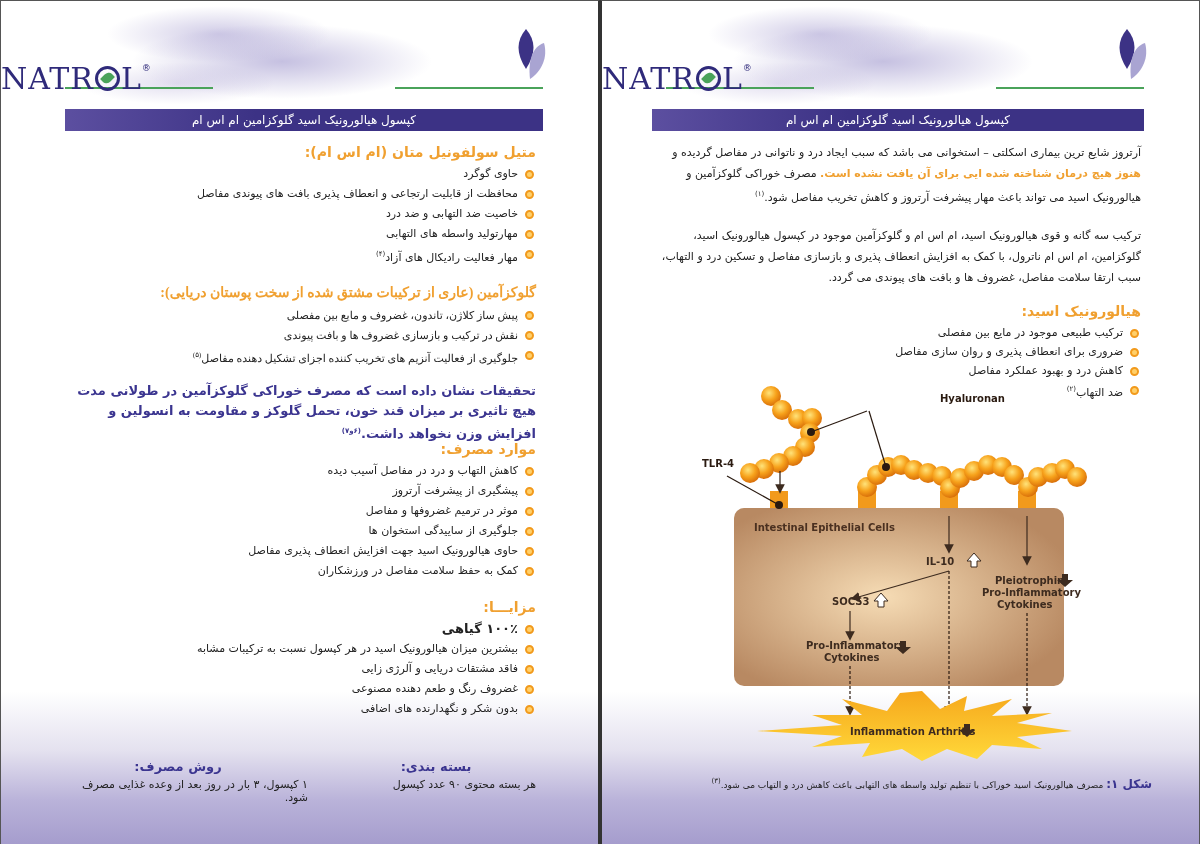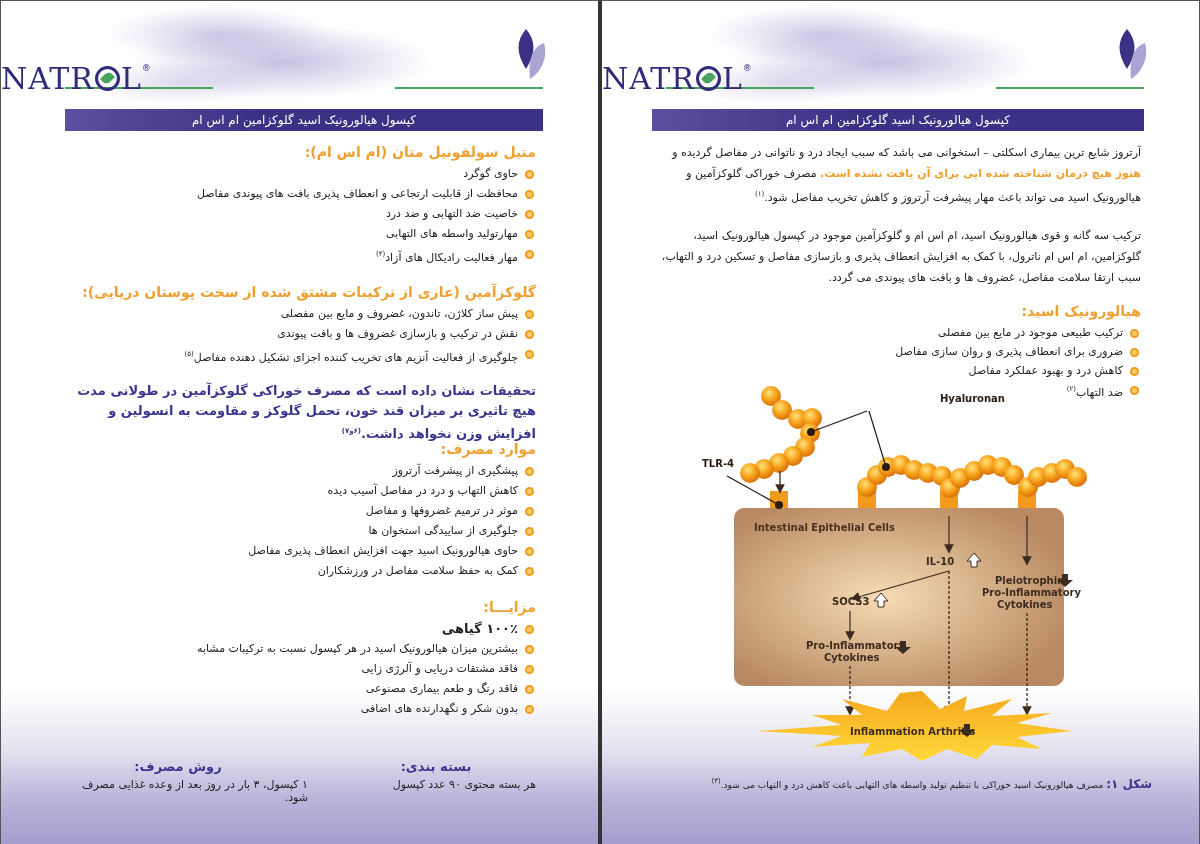--- a/index.html
+++ b/index.html
@@ -87,52 +87,52 @@
     <div class="section-heading">متیل سولفونیل متان (ام اس ام):</div>
     <ul class="bullets">
       <li><span>حاوی گوگرد</span></li>
       <li><span>محافظت از قابلیت ارتجاعی و انعطاف پذیری بافت های پیوندی مفاصل</span></li>
       <li><span>خاصیت ضد التهابی و ضد درد</span></li>
       <li><span>مهارتولید واسطه های التهابی</span></li>
       <li><span>مهار فعالیت رادیکال های آزاد</span><sup class="ref">(۴)</sup></li>
     </ul>
   </div>
 
-  <div class="content" style="top:283px; right:62px; width:480px;">
+  <div class="content" style="top:283px; right:62px; width:480px;font-family:Liberation Serif, serif;">
     <div class="section-heading">گلوکزآمین (عاری از ترکیبات مشتق شده از سخت پوستان دریایی):</div>
     <ul class="bullets">
       <li><span>پیش ساز کلاژن، تاندون، غضروف و مایع بین مفصلی</span></li>
       <li><span>نقش در ترکیب و بازسازی غضروف ها و بافت پیوندی</span></li>
       <li><span>جلوگیری از فعالیت آنزیم های تخریب کننده اجزای تشکیل دهنده مفاصل</span><sup class="ref">(۵)</sup></li>
     </ul>
   </div>
 
   <div class="content highlight-para" style="top:380px; right:62px; width:480px;">
     <span>تحقیقات نشان داده است که مصرف خوراکی گلوکزآمین در طولانی مدت هیچ تاثیری بر میزان قند خون، تحمل گلوکز و مقاومت به انسولین  و افزایش وزن نخواهد داشت.</span><sup class="ref">(۶و۷)</sup>
   </div>
 
   <div class="content" style="top:440px; right:62px; width:480px;">
     <div class="section-heading">موارد مصرف:</div>
     <ul class="bullets">
+      <li><span>کاهش التهاب و درد در مفاصل آسیب دیده</span></li>
       <li><span>پیشگیری از پیشرفت آرتروز</span></li>
-      <li><span>کاهش التهاب و درد در مفاصل آسیب دیده</span></li>
       <li><span>موثر در ترمیم غضروفها و مفاصل</span></li>
       <li><span>جلوگیری از ساییدگی استخوان ها</span></li>
       <li><span>حاوی هیالورونیک اسید جهت افزایش انعطاف پذیری مفاصل</span></li>
       <li><span>کمک به حفظ سلامت مفاصل در ورزشکاران</span></li>
     </ul>
   </div>
 
   <div class="content" style="top:598px; right:62px; width:480px;">
     <div class="section-heading">مزایـــا:</div>
     <ul class="bullets">
       <li class="bold-item"><span>۱۰۰٪ گیاهی</span></li>
       <li><span>بیشترین میزان هیالورونیک اسید در هر کپسول نسبت به ترکیبات مشابه</span></li>
       <li><span>فاقد مشتقات دریایی و آلرژی زایی</span></li>
-      <li><span>فاقد رنگ و طعم بیماری مصنوعی</span></li>
+      <li><span>غضروف رنگ و طعم دهنده مصنوعی</span></li>
       <li><span>بدون شکر و نگهدارنده های اضافی</span></li>
     </ul>
   </div>
 
   <div class="content" style="top:758px; right:62px; width:200px;">
     <div class="footer-heading">بسته بندی:</div>
     <div class="footer-text">هر بسته محتوی ۹۰ عدد کپسول</div>
   </div>
   <div class="content" style="top:758px; right:290px; width:260px;">
     <div class="footer-heading">روش مصرف:</div>

